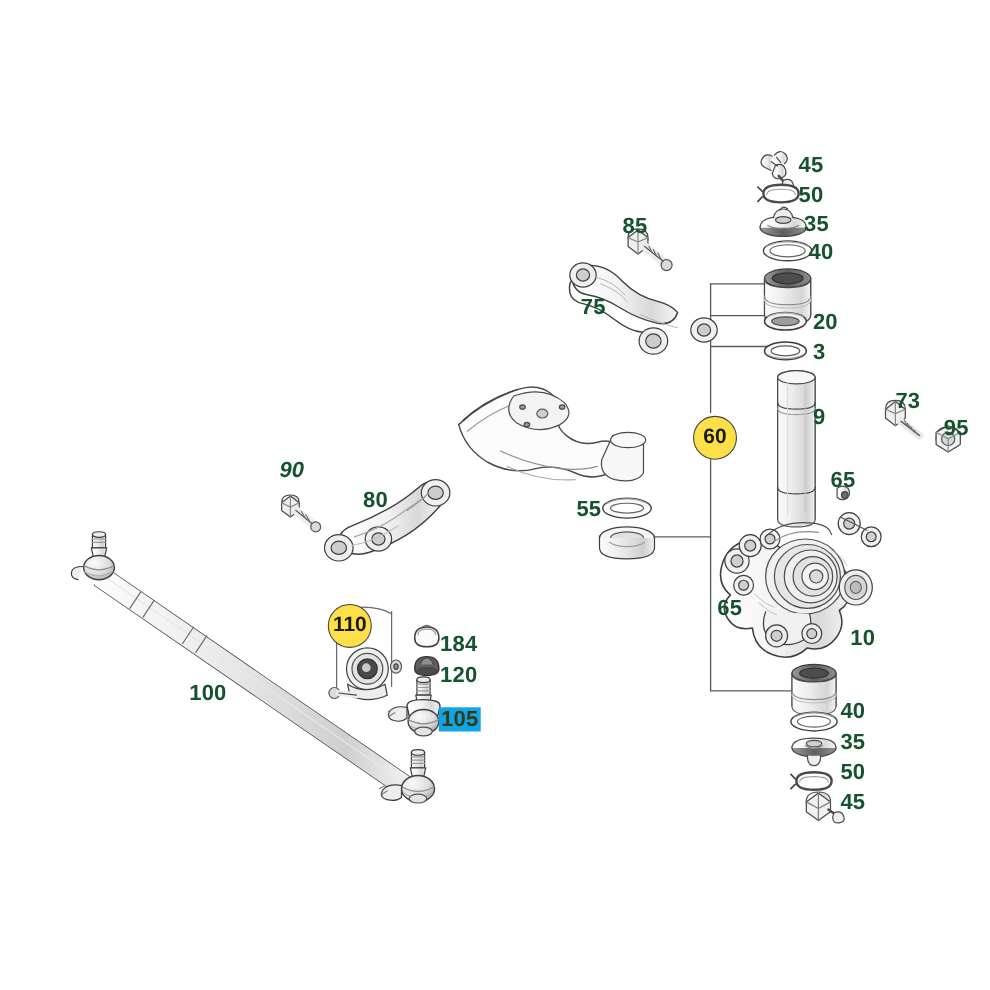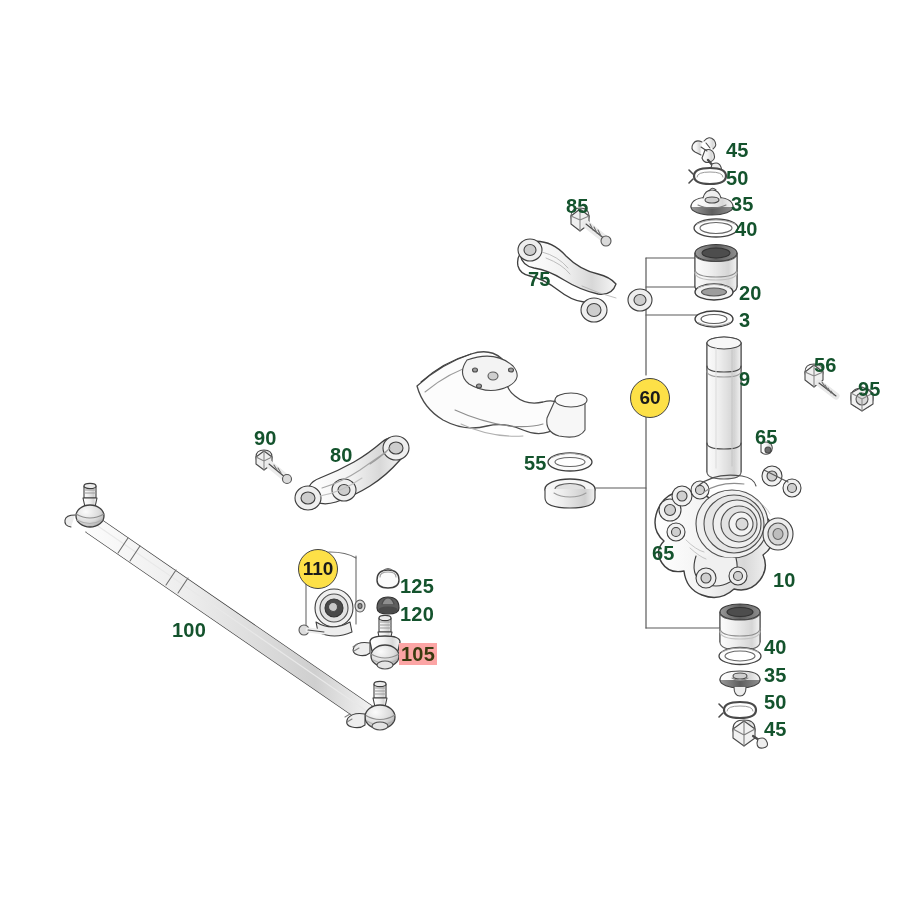--- a/index.html
+++ b/index.html
@@ -3,21 +3,21 @@
 <meta charset="utf-8">
 <style>
   html,body{margin:0;padding:0;background:#fff;}
   body{width:900px;height:900px;font-family:"Liberation Sans",sans-serif;
        -webkit-font-smoothing:antialiased;}
   #stage{position:relative;width:900px;height:900px;background:#ffffff;overflow:hidden;}
   svg.layer{position:absolute;left:0;top:0;width:900px;height:900px;}
   .lbl{position:absolute;font-family:"Liberation Sans",sans-serif;
        font-size:20px;font-weight:700;color:#14532d;white-space:nowrap;
        letter-spacing:.2px;line-height:1;}
-  .lbl.hl{background:#fca5a5;color:#3a3a10;padding:1px 2px;}
+  .lbl.hl{background:#0ea5e9;color:#3a3a10;padding:1px 2px;}
   .callout{position:absolute;width:38px;height:38px;border:1.6px solid #444;
            border-radius:50%;background:#fde047;display:flex;align-items:center;
            justify-content:center;font-size:19px;font-weight:700;color:#1a1a1a;
            font-family:"Liberation Sans",sans-serif;}
 </style>
 </head>
 <body>
 
 <div id="stage">
 
@@ -445,30 +445,30 @@
 
   <div>
     <div class="lbl" style="left:726px;top:140px;">45</div>
     <div class="lbl" style="left:726px;top:168px;">50</div>
     <div class="lbl" style="left:731px;top:194px;">35</div>
     <div class="lbl" style="left:735px;top:219px;">40</div>
     <div class="lbl" style="left:566px;top:196px;">85</div>
     <div class="lbl" style="left:528px;top:269px;">75</div>
     <div class="lbl" style="left:739px;top:283px;">20</div>
     <div class="lbl" style="left:739px;top:310px;">3</div>
-    <div class="lbl" style="left:814px;top:355px;">56</div>
+    <div class="lbl" style="left:814px;top:355px;">73</div>
     <div class="lbl" style="left:858px;top:379px;">95</div>
     <div class="lbl" style="left:739px;top:369px;">9</div>
     <div class="lbl" style="left:755px;top:427px;">65</div>
-    <div class="lbl" style="left:254px;top:428px;">90</div>
+    <div class="lbl" style="left:254px;top:418px;font-style:italic;">90</div>
     <div class="lbl" style="left:330px;top:445px;">80</div>
     <div class="lbl" style="left:524px;top:453px;">55</div>
     <div class="lbl" style="left:652px;top:543px;">65</div>
     <div class="lbl" style="left:773px;top:570px;">10</div>
-    <div class="lbl" style="left:400px;top:576px;">125</div>
+    <div class="lbl" style="left:400px;top:576px;">184</div>
     <div class="lbl" style="left:400px;top:604px;">120</div>
     <div class="lbl" style="left:172px;top:620px;">100</div>
     <div class="lbl hl" style="left:399px;top:643px;">105</div>
     <div class="lbl" style="left:764px;top:637px;">40</div>
     <div class="lbl" style="left:764px;top:665px;">35</div>
     <div class="lbl" style="left:764px;top:692px;">50</div>
     <div class="lbl" style="left:764px;top:719px;">45</div>
 
     <div class="callout" style="left:630px;top:378px;">60</div>
     <div class="callout" style="left:298px;top:549px;">110</div>

